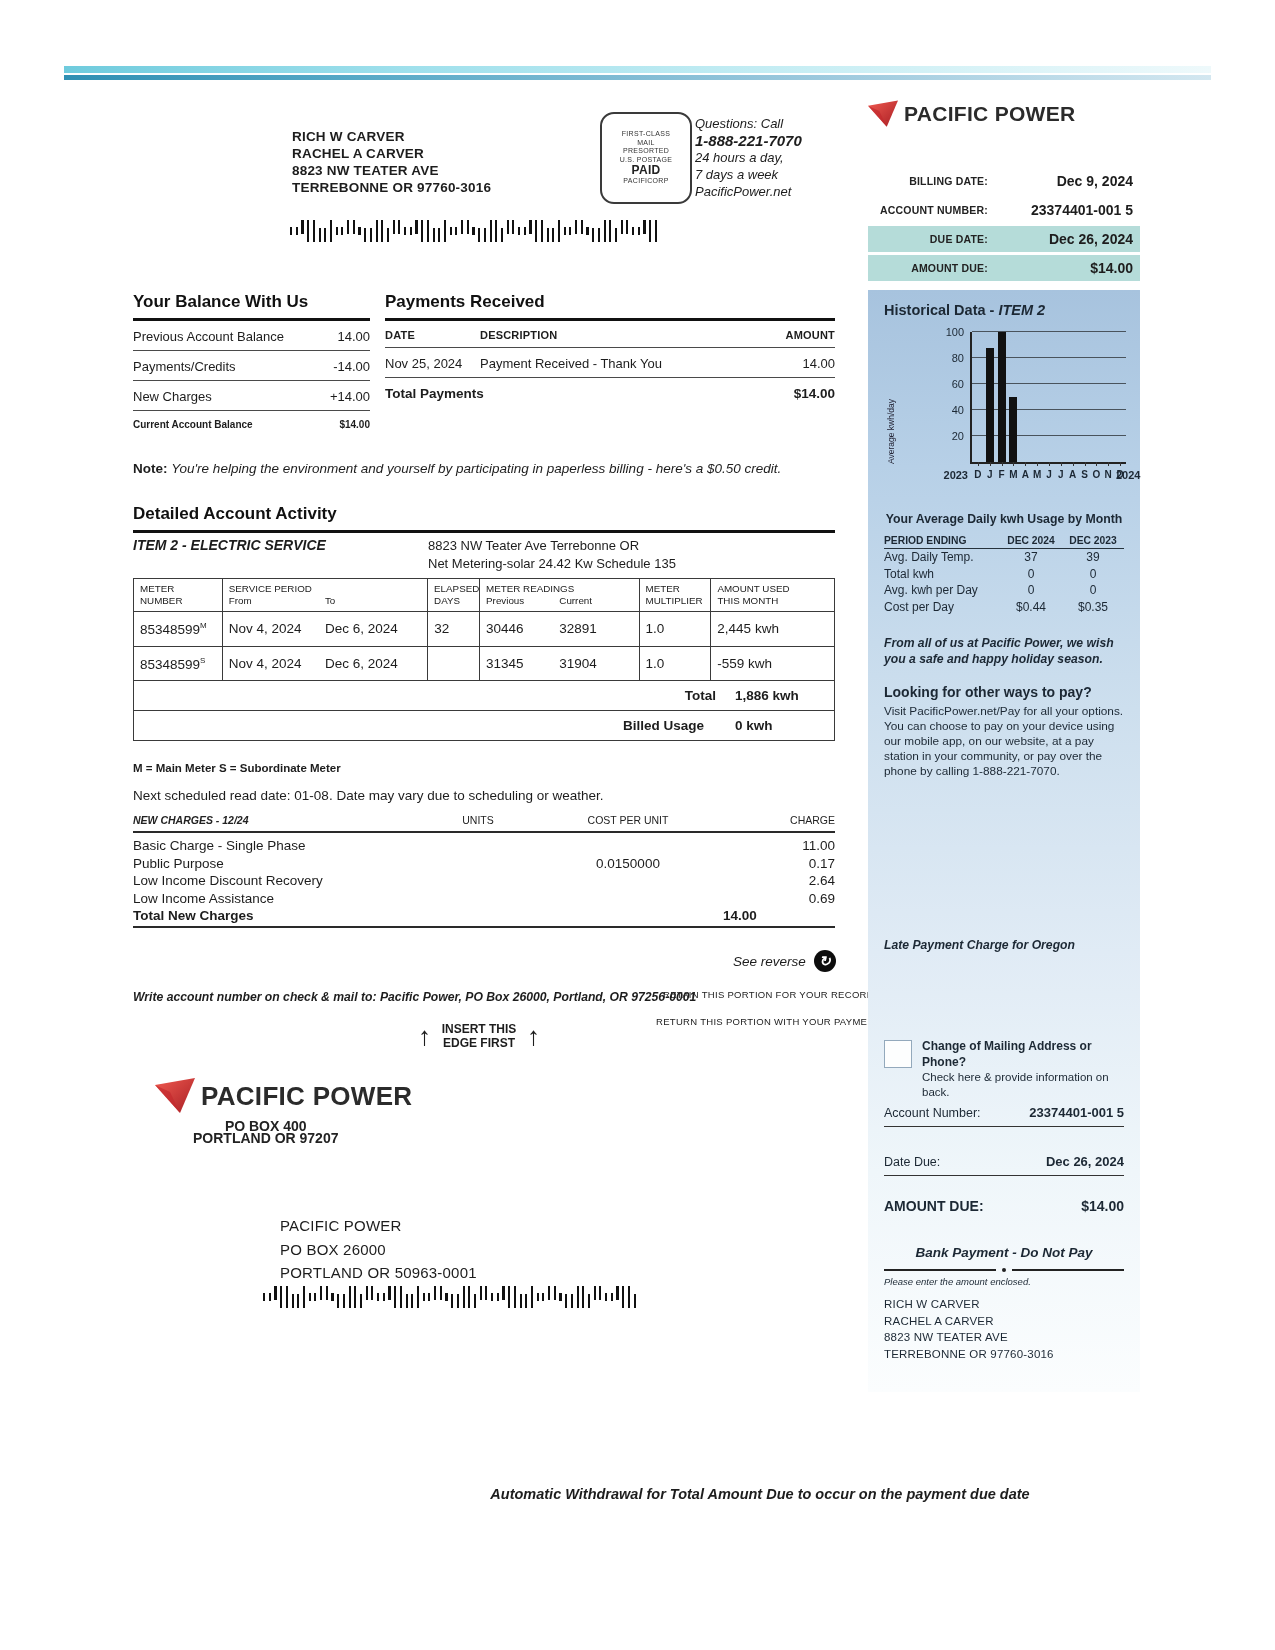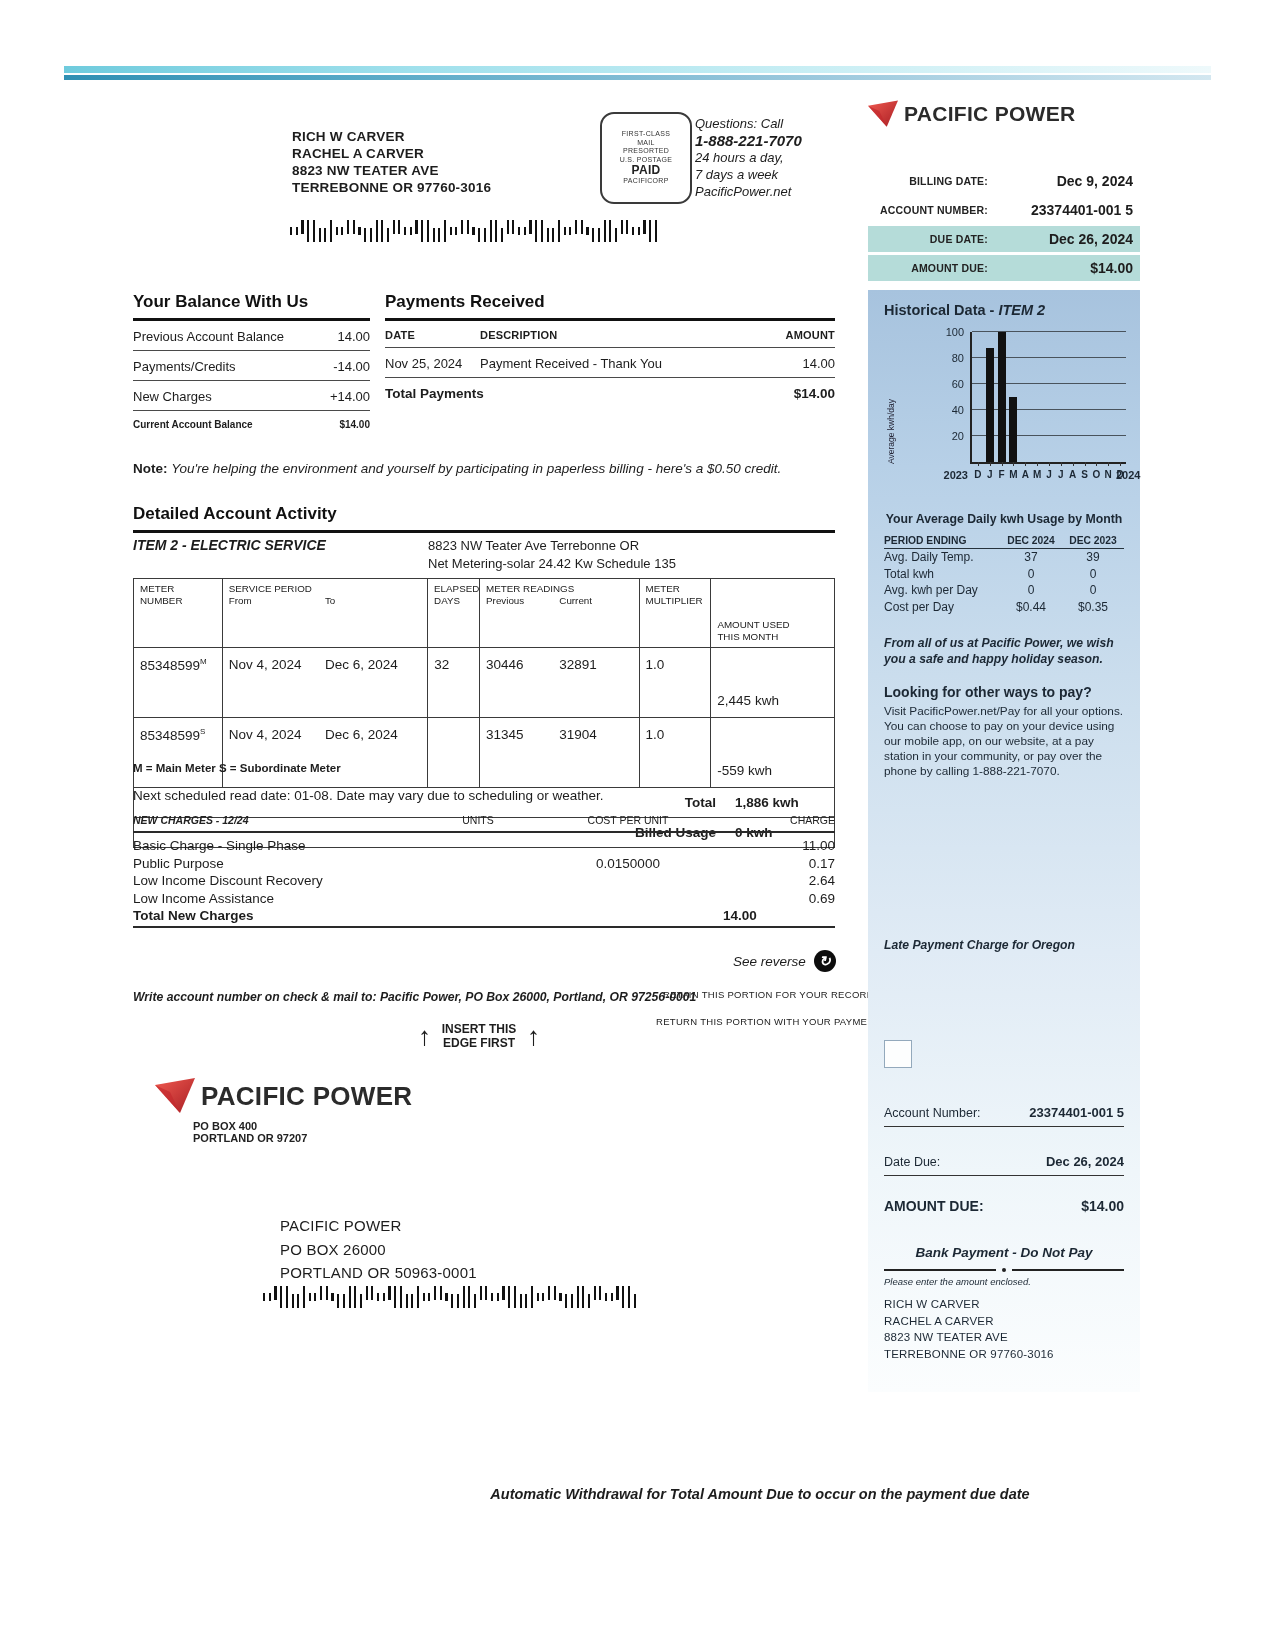--- a/index.html
+++ b/index.html
@@ -59,26 +59,26 @@
   .itemline{left:133px;top:537px;width:702px;display:flex;}
   .itemline .it{width:295px;font-size:14px;font-weight:bold;font-style:italic;}
   .itemline .svc{flex:1;font-size:13px;line-height:17.5px;}
 
   
   .mtable{left:133px;top:578px;width:702px;border:1.3px solid #3a3a3a;box-sizing:border-box;font-size:13.5px;}
   .mrow{display:flex;border-bottom:1.2px solid #3a3a3a;align-items:stretch;}
   .mc{box-sizing:border-box;padding:5px 6px;border-right:1.2px solid #3a3a3a;}
   .mc:last-child{border-right:none;}
   .w-meter{width:89px;} .w-svc{width:206px;} .w-days{width:52px;} .w-read{width:160px;}
-  .w-mult{width:72px;} .w-used{width:123px;margin-top:36px;}
+  .w-mult{width:72px;} .w-used{width:123px;}
   .mhead .mc{font-size:9.8px;line-height:12px;color:#222;padding-top:4px;padding-bottom:4px;}
   .split{display:flex;} .split span{width:50%;}
   .mdata .mc{padding-top:9px;padding-bottom:9px;}
   .msum{display:flex;justify-content:flex-end;align-items:center;height:29px;border-bottom:1.2px solid #3a3a3a;}
-  .msum.last{border-bottom:none;}
+  .msum.last{border-bottom:none;gap:12px;}
   .msum .lab{text-align:right;margin-right:0;}
   .msum .val{width:118px;text-align:left;padding-left:19px;box-sizing:border-box;}
   sup.mm{font-size:8px;vertical-align:super;}
 
   .legend{left:133px;top:762px;font-size:11.5px;font-weight:bold;}
   .nextread{left:133px;top:788px;font-size:13.5px;}
 
   
   .charges{left:133px;top:814px;width:702px;}
   .chead{display:grid;grid-template-columns:290px 110px 190px 1fr;font-size:10.5px;color:#222;
@@ -93,21 +93,21 @@
 
   .seereverse{left:733px;top:950px;display:flex;align-items:center;gap:8px;font-size:13.5px;font-style:italic;}
   .circlearrow{width:22px;height:22px;border-radius:50%;background:#0d0d0d;color:#fff;display:flex;
                align-items:center;justify-content:center;font-size:14px;font-weight:bold;}
   .mailline{left:133px;top:990px;font-size:12.2px;font-weight:bold;font-style:italic;}
   .retain{left:663px;top:989px;font-size:9.5px;letter-spacing:.3px;color:#222;}
   .return{left:656px;top:1016px;font-size:9.5px;letter-spacing:.3px;color:#222;}
   .insert{left:418px;top:1022px;width:122px;display:flex;align-items:center;justify-content:space-between;}
   .insert .arrow{font-size:26px;font-weight:bold;line-height:26px;}
   .insert .itx{font-size:12px;font-weight:bold;line-height:14px;text-align:center;}
-  .polines{left:193px;top:1120px;font-size:11px;font-weight:600;line-height:12px;color:#222;}
+  .polines{left:193px;top:1120px;font-size:14px;font-weight:600;line-height:12px;color:#222;text-align:center;}
   .remit{left:280px;top:1214px;font-size:15px;line-height:23.5px;letter-spacing:.2px;}
   .bottomnote{left:380px;top:1486px;width:760px;text-align:center;font-size:14.5px;font-weight:bold;font-style:italic;}
 
   
   .sidebar{left:868px;top:290px;width:272px;height:1102px;color:#1c2834;
     background:linear-gradient(180deg,#a7c3de 0%,#b7d0e7 16%,#cddfee 38%,#e0ebf5 60%,#eff6fa 80%,#fbfdfe 100%);}
   .sb{position:absolute;}
   .hist-title{left:16px;top:12px;font-size:14.5px;font-weight:bold;}
   .chart{left:16px;top:42px;width:240px;height:172px;}
   .plot{position:relative;margin-left:86px;height:130px;border-left:2px solid #222;border-bottom:2px solid #222;width:154px;}
@@ -658,20 +658,24 @@
       </div>
     </div>
 
     <div class="sb holiday">From all of us at Pacific Power, we wish you a safe and happy holiday season.</div>
     <div class="sb paytitle">Looking for other ways to pay?</div>
     <div class="sb paytext">Visit PacificPower.net/Pay for all your options. You can choose to pay on your device using our mobile app, on our website, at a pay station in your community, or pay over the phone by calling 1-888-221-7070.</div>
     <div class="sb latetitle">Late Payment Charge for Oregon</div>
 
     <div class="sb changebox">
       <span class="cb"></span>
+      <span>
+        <div class="changetitle">Change of Mailing Address or Phone?</div>
+        <div class="changetext">Check here &amp; provide information on back.</div>
+      </span>
     </div>
 
     <div class="sb sline acct">
       <span class="sl">Account Number:</span>
       <span class="sv">23374401-001 5</span>
     </div>
     <div class="sb sline ddue">
       <span class="sl">Date Due:</span>
       <span class="sv">Dec 26, 2024</span>
     </div>

